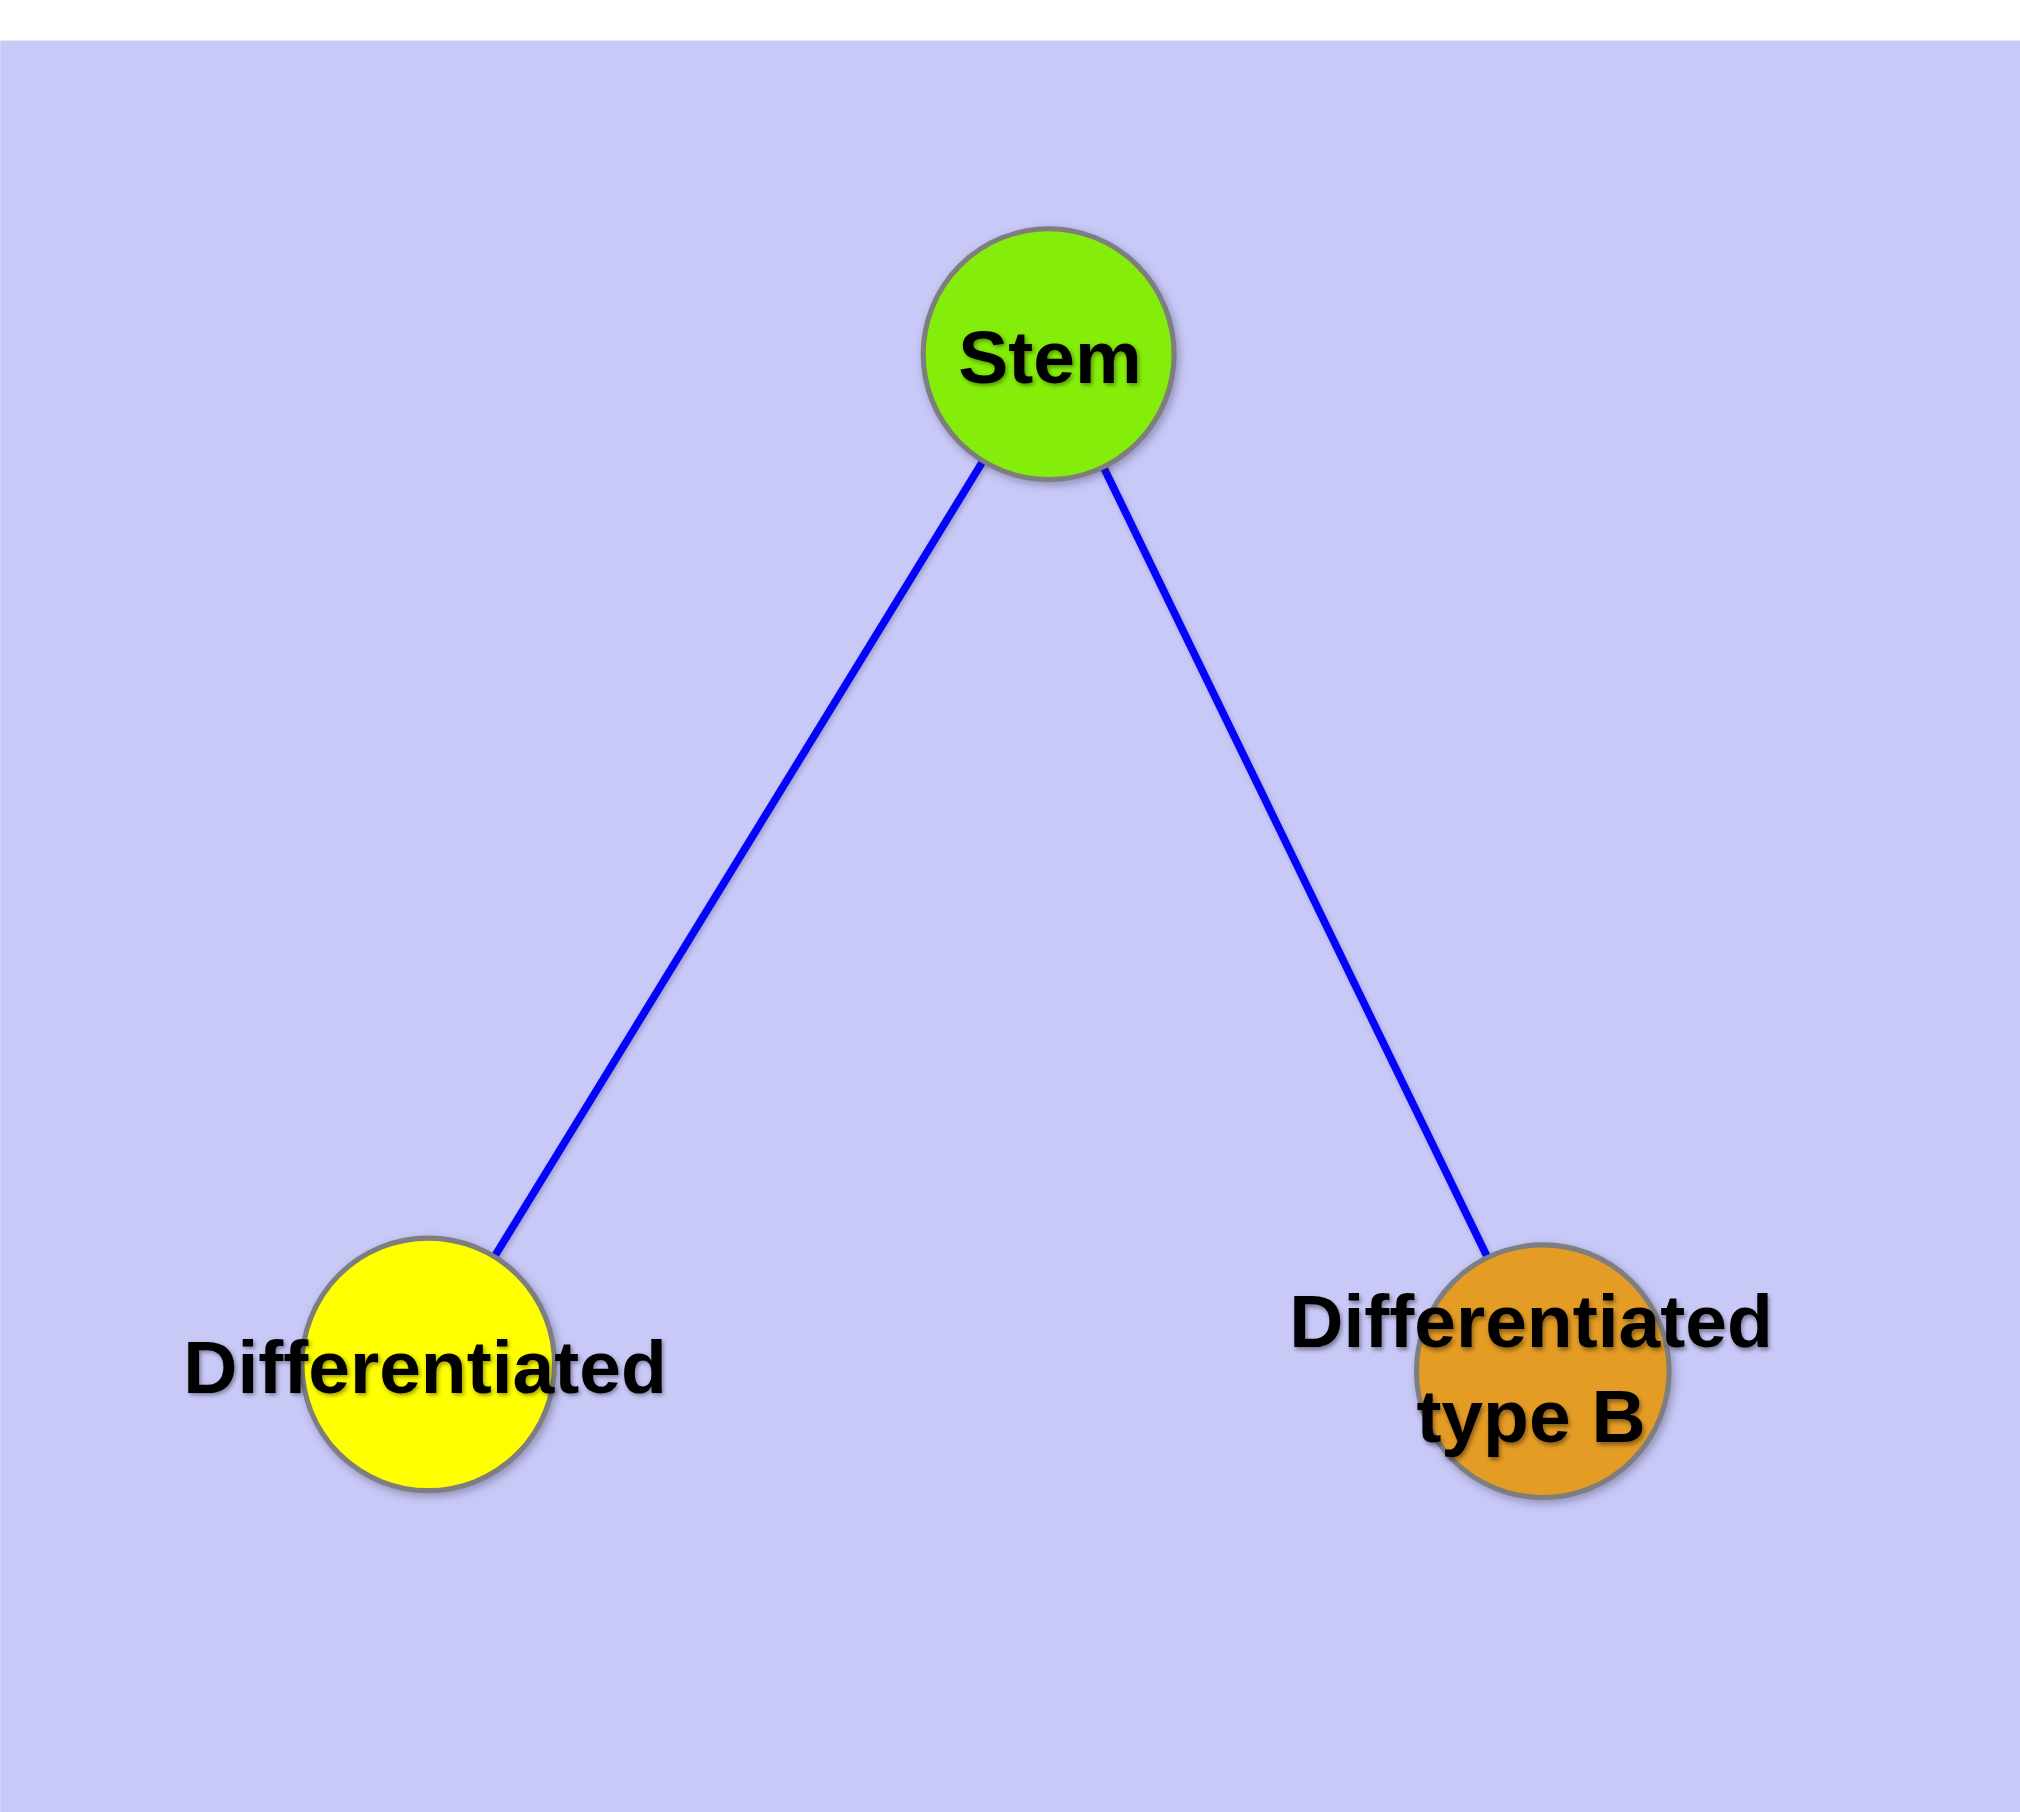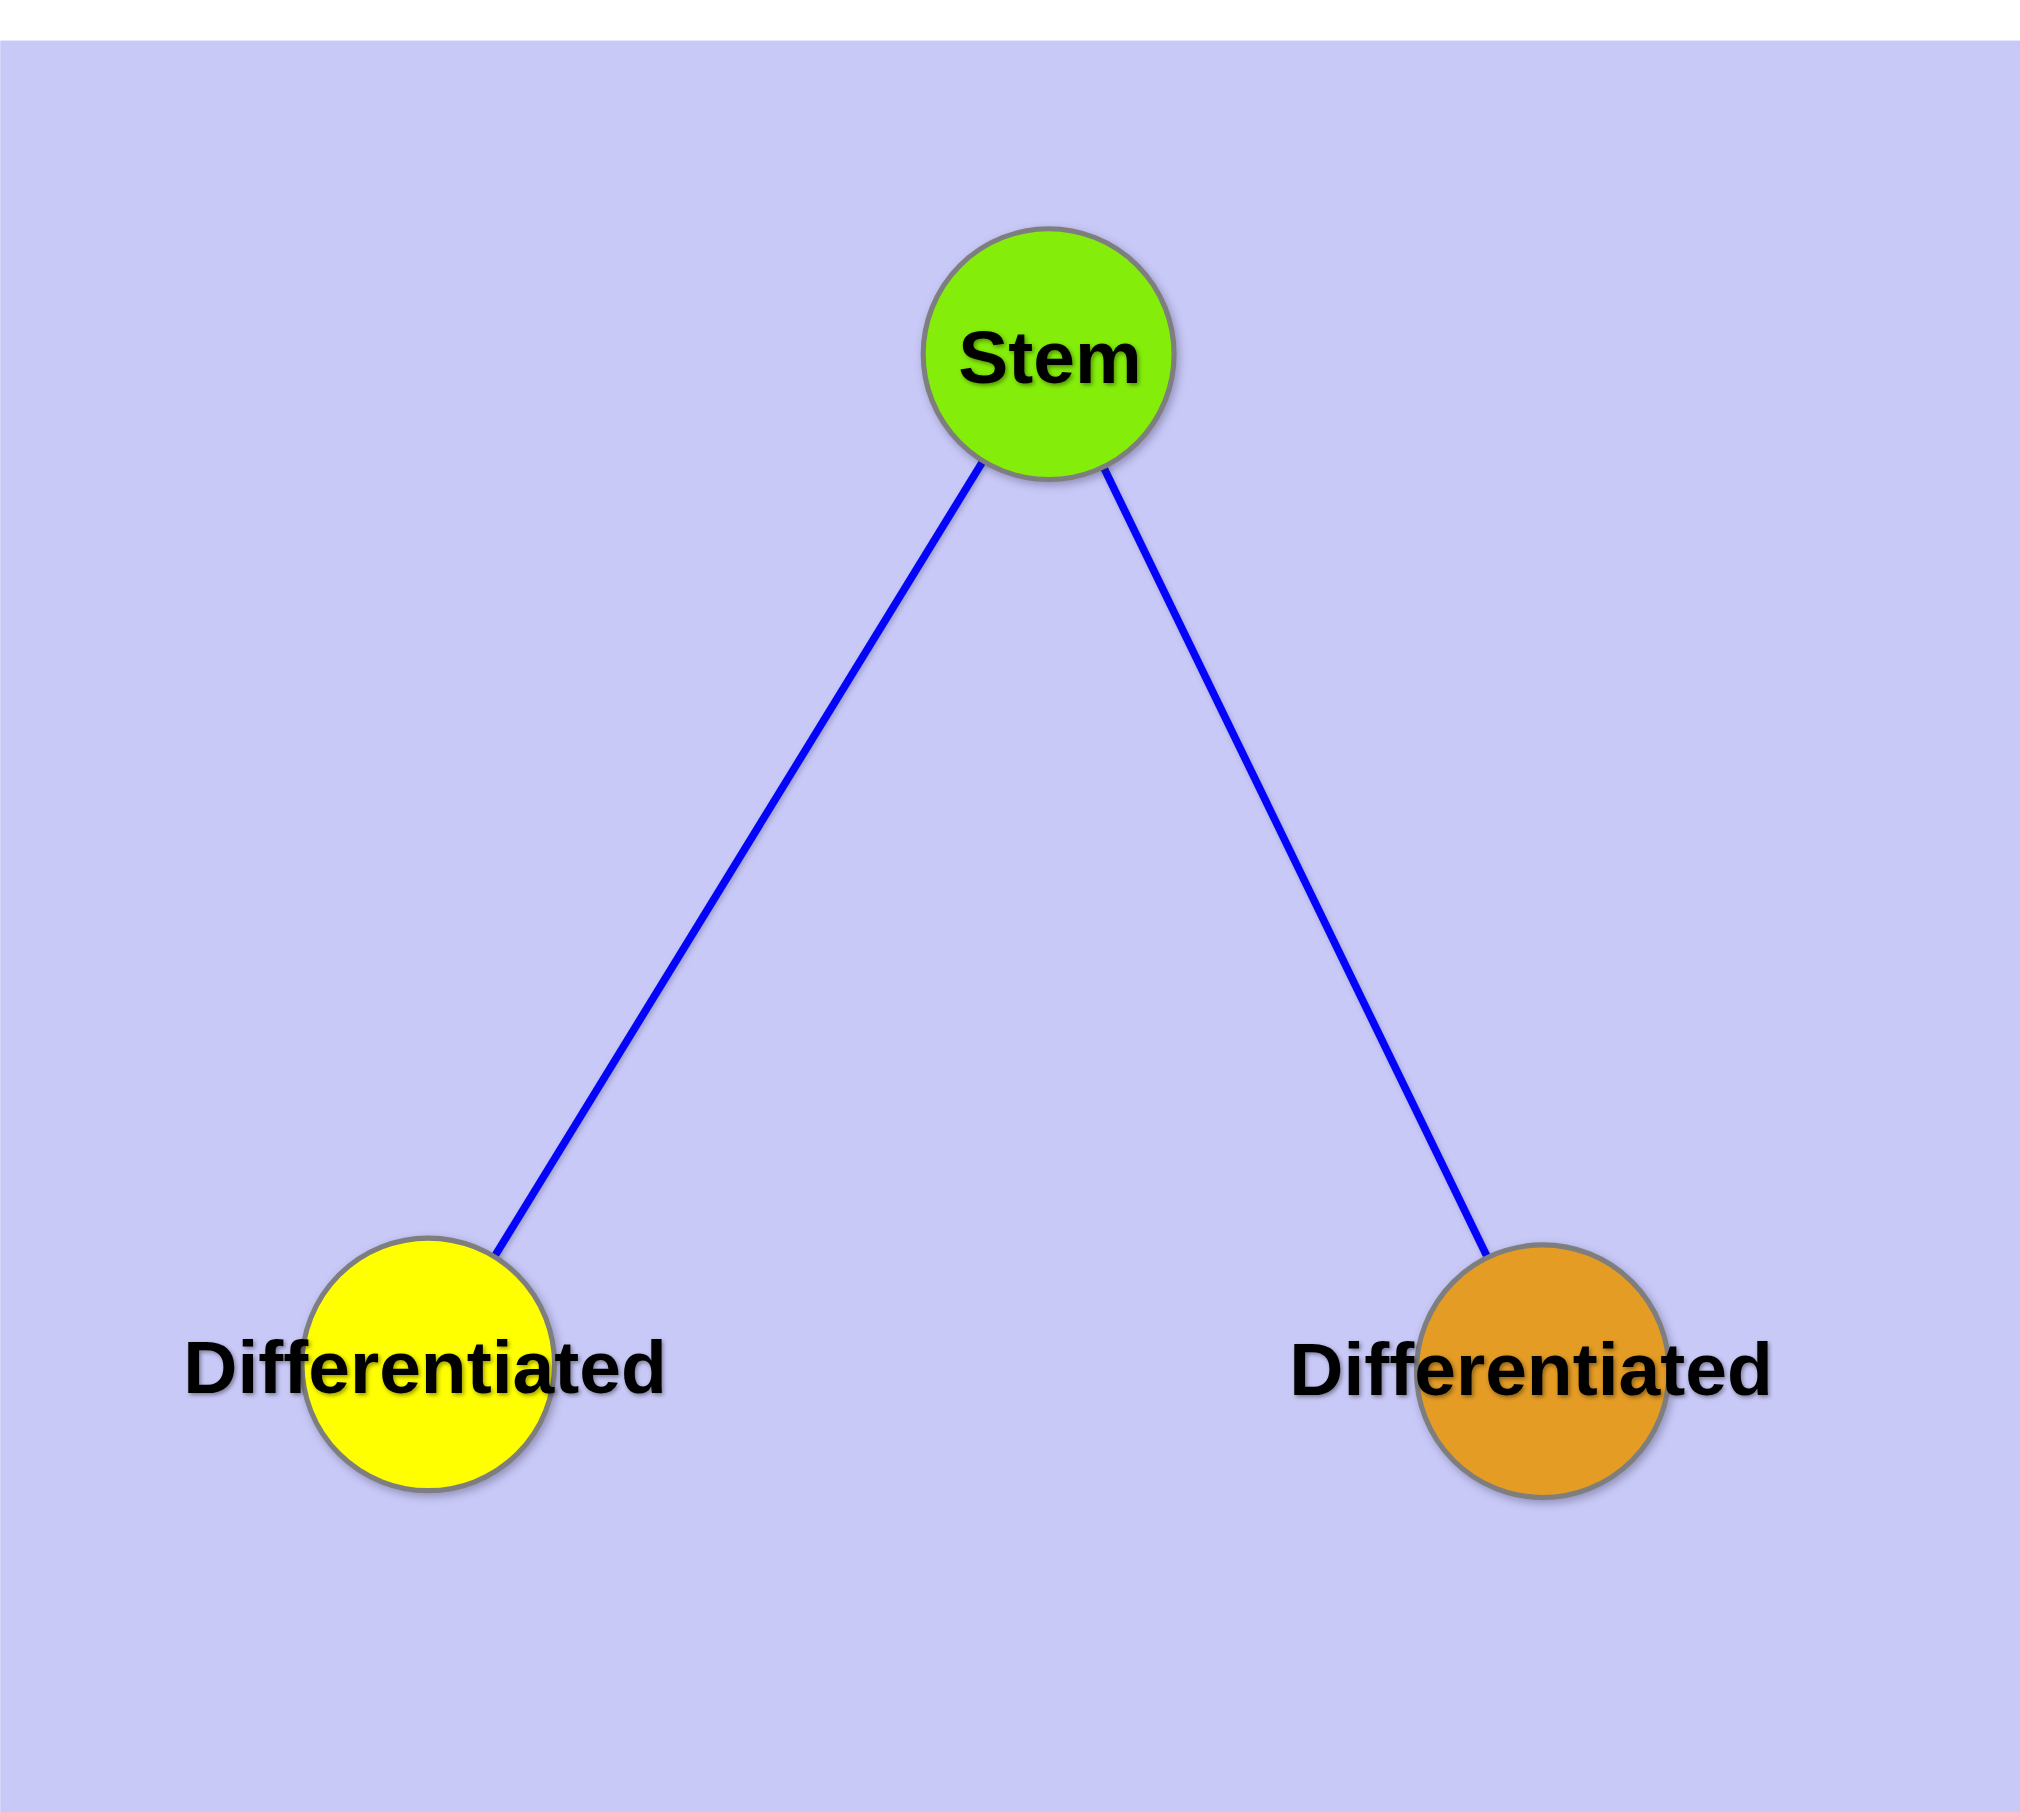--- a/index.html
+++ b/index.html
@@ -72,16 +72,17 @@
   <div class="node-label" style="left:1050px; top:319px;">
     <span class="line">Stem</span>
   </div>
 
   <div class="node-label" style="left:425px; top:1329px;">
     <span class="line">Differentiated</span>
   </div>
 
   <div class="node-label" style="left:1531px; top:1331px;">
     <span class="line">Differentiated</span>
+    <span class="line">type B</span>
   </div>
 
 </div>
 
 
 </body></html>

